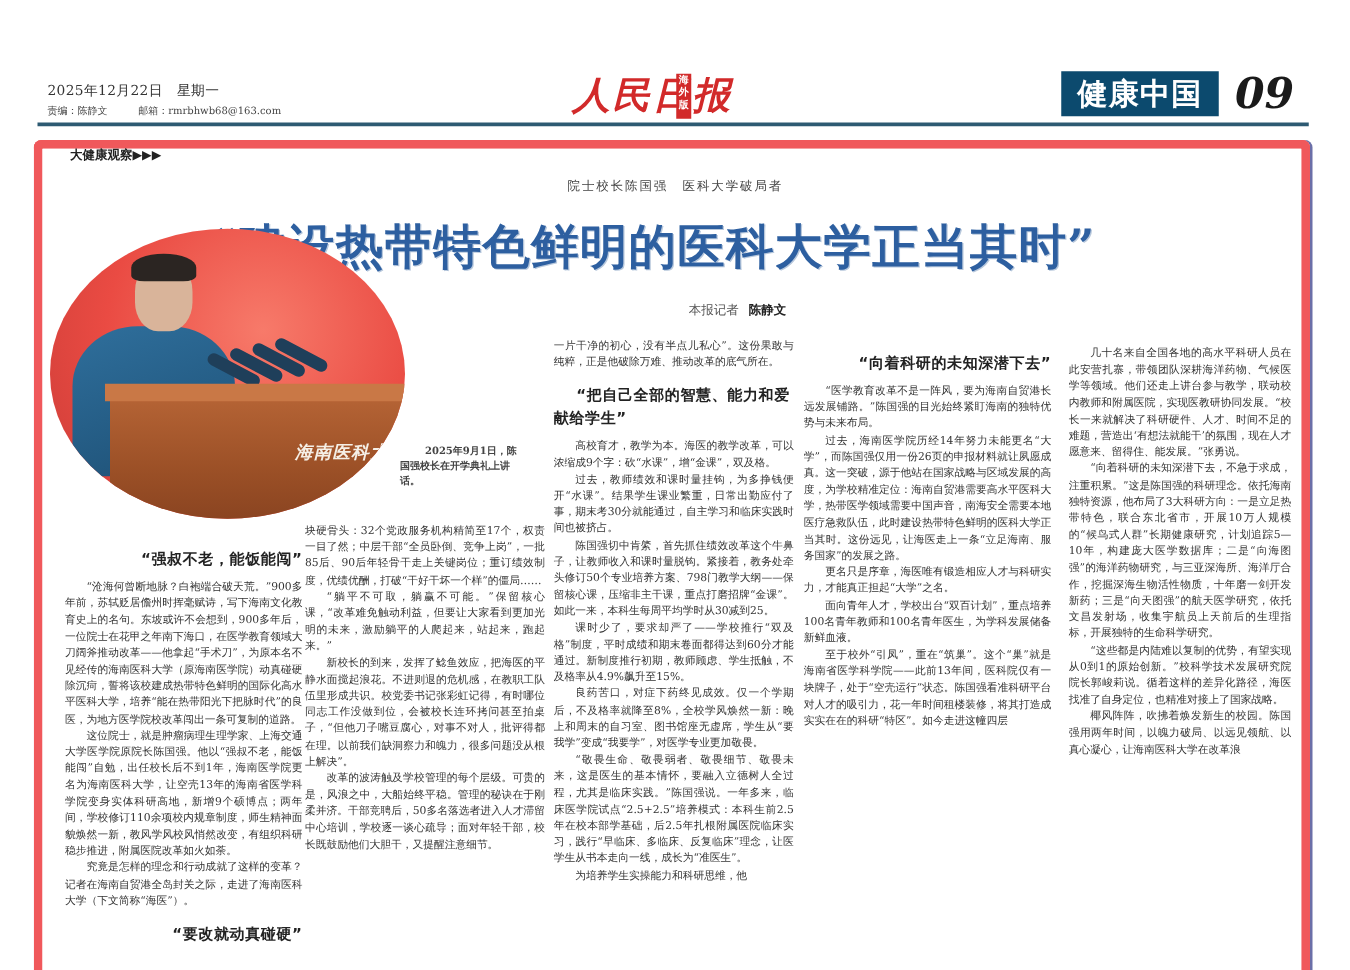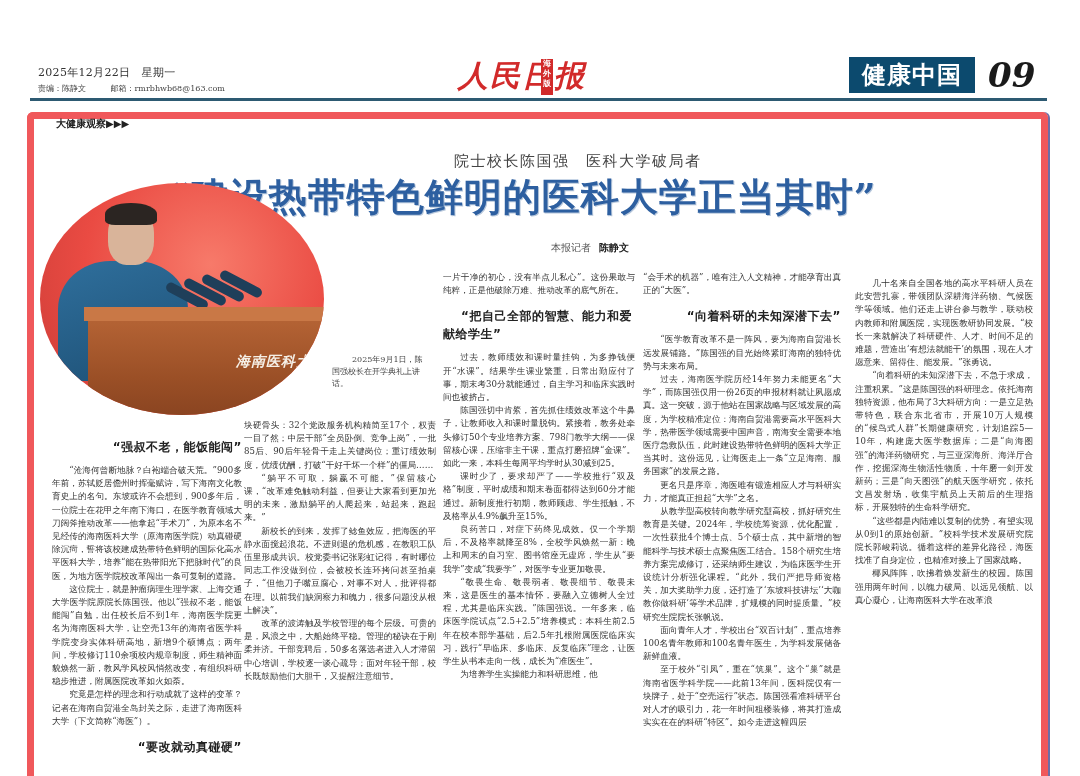--- a/index.html
+++ b/index.html
@@ -12,35 +12,35 @@
   .editor-line span { margin-right: 22px; text-align: center; }
   .logo { position: absolute; left: 458px; top: 56px; font-family: "DejaVu Serif", serif; font-size: 30px; font-style: italic; font-weight: bold; color: #d22a2a; letter-spacing: 2px; }
   .logo-badge { position: absolute; left: 541px; top: 59px; width: 12px; height: 36px; background: #d22a2a; color: #fff; font-size: 8px; line-height: 10px; text-align: center; font-family: "DejaVu Sans", sans-serif; font-weight: bold; }
   .section-tag { position: absolute; left: 849px; top: 57px; width: 126px; height: 36px; background: #0c4a6e; color: #fff; font-family: "DejaVu Sans", sans-serif; font-weight: bold; font-size: 24px; line-height: 36px; text-align: center; letter-spacing: 1px; }
   .page-num { position: absolute; left: 988px; top: 55px; font-family: "DejaVu Serif", serif; font-style: italic; font-weight: bold; font-size: 34px; color: #1a1a1a; }
   .rule { position: absolute; left: 30px; top: 98px; width: 1017px; height: 3px; background: #2d5a72; }
 
   .frame { position: absolute; left: 27px; top: 112px; width: 1021px; height: 680px; border: 7px solid #f0585b; border-bottom: none; border-radius: 6px 6px 0 0; box-shadow: 2px 0 0 #6b6fa8; }
 
   .kicker { position: absolute; left: 56px; top: 117px; font-family: "DejaVu Sans", sans-serif; font-size: 10px; font-weight: bold; color: #222; }
-  .subhead { position: absolute; left: 454px; top: 152px; font-family: "DejaVu Sans", sans-serif; font-size: 15px; color: #444; letter-spacing: 1.5px; }
+  .subhead { position: absolute; left: 454px; top: 142px; font-family: "DejaVu Sans", sans-serif; font-size: 10px; color: #444; letter-spacing: 1.5px; }
   .headline { position: absolute; left: 168px; top: 172px; font-family: "DejaVu Serif", serif; font-weight: bold; font-size: 38px; color: #2d5fa0; letter-spacing: 1px; text-shadow: 1px 1px 0 #b8c8dc; white-space: nowrap; }
   .byline { position: absolute; left: 551px; top: 241px; font-size: 10px; color: #555; }
   .byline b { color: #222; margin-left: 8px; font-family: "DejaVu Sans", sans-serif; }
 
   .photo { position: absolute; left: 40px; top: 183px; width: 284px; height: 232px; border-radius: 50%; overflow: hidden; background: radial-gradient(circle at 60% 35%, #f77a6a 0%, #ea4b43 55%, #c93b36 100%); }
   .photo .head { position: absolute; left: 68px; top: 24px; width: 46px; height: 58px; background: #d9b49a; border-radius: 45% 45% 40% 40%; }
   .photo .hair { position: absolute; left: 65px; top: 20px; width: 52px; height: 22px; background: #2b2522; border-radius: 50% 50% 20% 20%; }
   .photo .body { position: absolute; left: 18px; top: 78px; width: 130px; height: 120px; background: linear-gradient(160deg, #2f6f9c, #1d4f74); border-radius: 40% 40% 0 0; }
   .photo .mic { position: absolute; height: 10px; width: 46px; background: #1f3f5a; border-radius: 5px; transform: rotate(28deg); }
   .photo .podium { position: absolute; left: 48px; top: 130px; width: 250px; height: 110px; background: linear-gradient(180deg, #b76536 0%, #9a4f26 60%, #874220 100%); }
   .photo .podium-top { position: absolute; left: 44px; top: 124px; width: 260px; height: 14px; background: #c97846; }
   .photo .podium-text { position: absolute; left: 196px; top: 170px; color: #f5efe6; font-size: 14px; font-style: italic; font-weight: bold; letter-spacing: 1px; white-space: nowrap; }
 
-  .caption { position: absolute; left: 332px; top: 354px; width: 96px; font-size: 8px; line-height: 12px; color: #444; text-indent: 20px; }
+  .caption { position: absolute; left: 320px; top: 354px; width: 96px; font-size: 8px; line-height: 12px; color: #444; text-indent: 20px; font-weight: bold; }
 
   .col { position: absolute; font-size: 8.6px; line-height: 13.2px; color: #333; text-align: justify; }
   .col p { text-indent: 2em; }
   .col p.cont { text-indent: 0; }
   .col h3 { font-family: "DejaVu Sans", sans-serif; font-weight: bold; color: #222; font-size: 12px; line-height: 18px; margin: 10px 0 8px; text-align: right; letter-spacing: 0.5px; }
   .col h3.left { text-align: left; text-indent: 1.5em; }
   .col1 { left: 52px; top: 428px; width: 190px; }
   .col2 { left: 244px; top: 419px; width: 192px; }
   .col3 { left: 443px; top: 271px; width: 192px; }
   .col4 { left: 643px; top: 271px; width: 198px; }
@@ -96,35 +96,34 @@
 <div class="col col2">
   <p class="cont">块硬骨头：32个党政服务机构精简至17个，权责一目了然；中层干部“全员卧倒、竞争上岗”，一批85后、90后年轻骨干走上关键岗位；重订绩效制度，优绩优酬，打破“干好干坏一个样”的僵局……</p>
   <p>“躺平不可取，躺赢不可能。”保留核心课，“改革难免触动利益，但要让大家看到更加光明的未来，激励躺平的人爬起来，站起来，跑起来。”</p>
   <p>新校长的到来，发挥了鲶鱼效应，把海医的平静水面搅起浪花。不进则退的危机感，在教职工队伍里形成共识。校党委书记张彩虹记得，有时哪位同志工作没做到位，会被校长连环拷问甚至拍桌子，“但他刀子嘴豆腐心，对事不对人，批评得都在理。以前我们缺洞察力和魄力，很多问题没从根上解决”。</p>
   <p>改革的波涛触及学校管理的每个层级。可贵的是，风浪之中，大船始终平稳。管理的秘诀在于刚柔并济。干部竞聘后，50多名落选者进入人才滞留中心培训，学校逐一谈心疏导；面对年轻干部，校长既鼓励他们大胆干，又提醒注意细节。</p>
 </div>
 
 <div class="col col3">
   <p class="cont">一片干净的初心，没有半点儿私心”。这份果敢与纯粹，正是他破除万难、推动改革的底气所在。</p>
   <h3 class="left">“把自己全部的智慧、能力和爱献给学生”</h3>
+  <p>高校育才，教学为本。海医的教学改革，可以浓缩成9个字：砍“水课”，增“金课”，双及格。</p>
   <p>过去，教师绩效和课时量挂钩，为多挣钱便开“水课”。结果学生课业繁重，日常出勤应付了事，期末考30分就能通过，自主学习和临床实践时间也被挤占。</p>
   <p>陈国强切中肯綮，首先抓住绩效改革这个牛鼻子，让教师收入和课时量脱钩。紧接着，教务处牵头修订50个专业培养方案、798门教学大纲——保留核心课，压缩非主干课，重点打磨招牌“金课”。如此一来，本科生每周平均学时从30减到25。</p>
   <p>课时少了，要求却严了——学校推行“双及格”制度，平时成绩和期末卷面都得达到60分才能通过。新制度推行初期，教师顾虑、学生抵触，不及格率从4.9%飙升至15%。</p>
   <p>良药苦口，对症下药终见成效。仅一个学期后，不及格率就降至8%，全校学风焕然一新：晚上和周末的自习室、图书馆座无虚席，学生从“要我学”变成“我要学”，对医学专业更加敬畏。</p>
   <p>“敬畏生命、敬畏弱者、敬畏细节、敬畏未来，这是医生的基本情怀，要融入立德树人全过程，尤其是临床实践。”陈国强说。一年多来，临床医学院试点“2.5+2.5”培养模式：本科生前2.5年在校本部学基础，后2.5年扎根附属医院临床实习，践行“早临床、多临床、反复临床”理念，让医学生从书本走向一线，成长为“准医生”。</p>
   <p>为培养学生实操能力和科研思维，他</p>
 </div>
 
 <div class="col col4">
-  <p class="cont">“会手术的机器”，唯有注入人文精神，才能孕育出真正的“大医”。</p>
   <h3>“向着科研的未知深潜下去”</h3>
   <p>“医学教育改革不是一阵风，要为海南自贸港长远发展铺路。”陈国强的目光始终紧盯海南的独特优势与未来布局。</p>
   <p>过去，海南医学院历经14年努力未能更名“大学”，而陈国强仅用一份26页的申报材料就让夙愿成真。这一突破，源于他站在国家战略与区域发展的高度，为学校精准定位：海南自贸港需要高水平医科大学，热带医学领域需要中国声音，南海安全需要本地医疗急救队伍，此时建设热带特色鲜明的医科大学正当其时。这份远见，让海医走上一条“立足海南、服务国家”的发展之路。</p>
   <p>更名只是序章，海医唯有锻造相应人才与科研实力，才能真正担起“大学”之名。</p>
-  <p>从教学型高校转向教学研究型高校，抓好研究生教育是关键。2024年，学校统筹资源，优化配置，一次性获批4个博士点、5个硕士点，其中新增的智能科学与技术硕士点聚焦医工结合。158个研究生培养方案完成修订，还采纳师生建议，为临床医学生开设统计分析强化课程。“此外，我们严把导师资格关，加大奖助学力度，还打造了‘东坡科技讲坛’‘大咖教你做科研’等学术品牌，扩规模的同时提质量。”校研究生院院长张帆说。</p>
   <p>面向青年人才，学校出台“双百计划”，重点培养100名青年教师和100名青年医生，为学科发展储备新鲜血液。</p>
   <p>至于校外“引凤”，重在“筑巢”。这个“巢”就是海南省医学科学院——此前13年间，医科院仅有一块牌子，处于“空壳运行”状态。陈国强看准科研平台对人才的吸引力，花一年时间租楼装修，将其打造成实实在在的科研“特区”。如今走进这幢四层</p>
 </div>
 
 <div class="col col5">
   <p>几十名来自全国各地的高水平科研人员在此安营扎寨，带领团队深耕海洋药物、气候医学等领域。他们还走上讲台参与教学，联动校内教师和附属医院，实现医教研协同发展。“校长一来就解决了科研硬件、人才、时间不足的难题，营造出‘有想法就能干’的氛围，现在人才愿意来、留得住、能发展。”张勇说。</p>
   <p>“向着科研的未知深潜下去，不急于求成，注重积累。”这是陈国强的科研理念。依托海南独特资源，他布局了3大科研方向：一是立足热带特色，联合东北省市，开展10万人规模的“候鸟式人群”长期健康研究，计划追踪5—10年，构建庞大医学数据库；二是“向海图强”的海洋药物研究，与三亚深海所、海洋厅合作，挖掘深海生物活性物质，十年磨一剑开发新药；三是“向天图强”的航天医学研究，依托文昌发射场，收集宇航员上天前后的生理指标，开展独特的生命科学研究。</p>
   <p>“这些都是内陆难以复制的优势，有望实现从0到1的原始创新。”校科学技术发展研究院院长郭峻莉说。循着这样的差异化路径，海医找准了自身定位，也精准对接上了国家战略。</p>
   <p>椰风阵阵，吹拂着焕发新生的校园。陈国强用两年时间，以魄力破局、以远见领航、以真心凝心，让海南医科大学在改革浪</p>
 </div>

